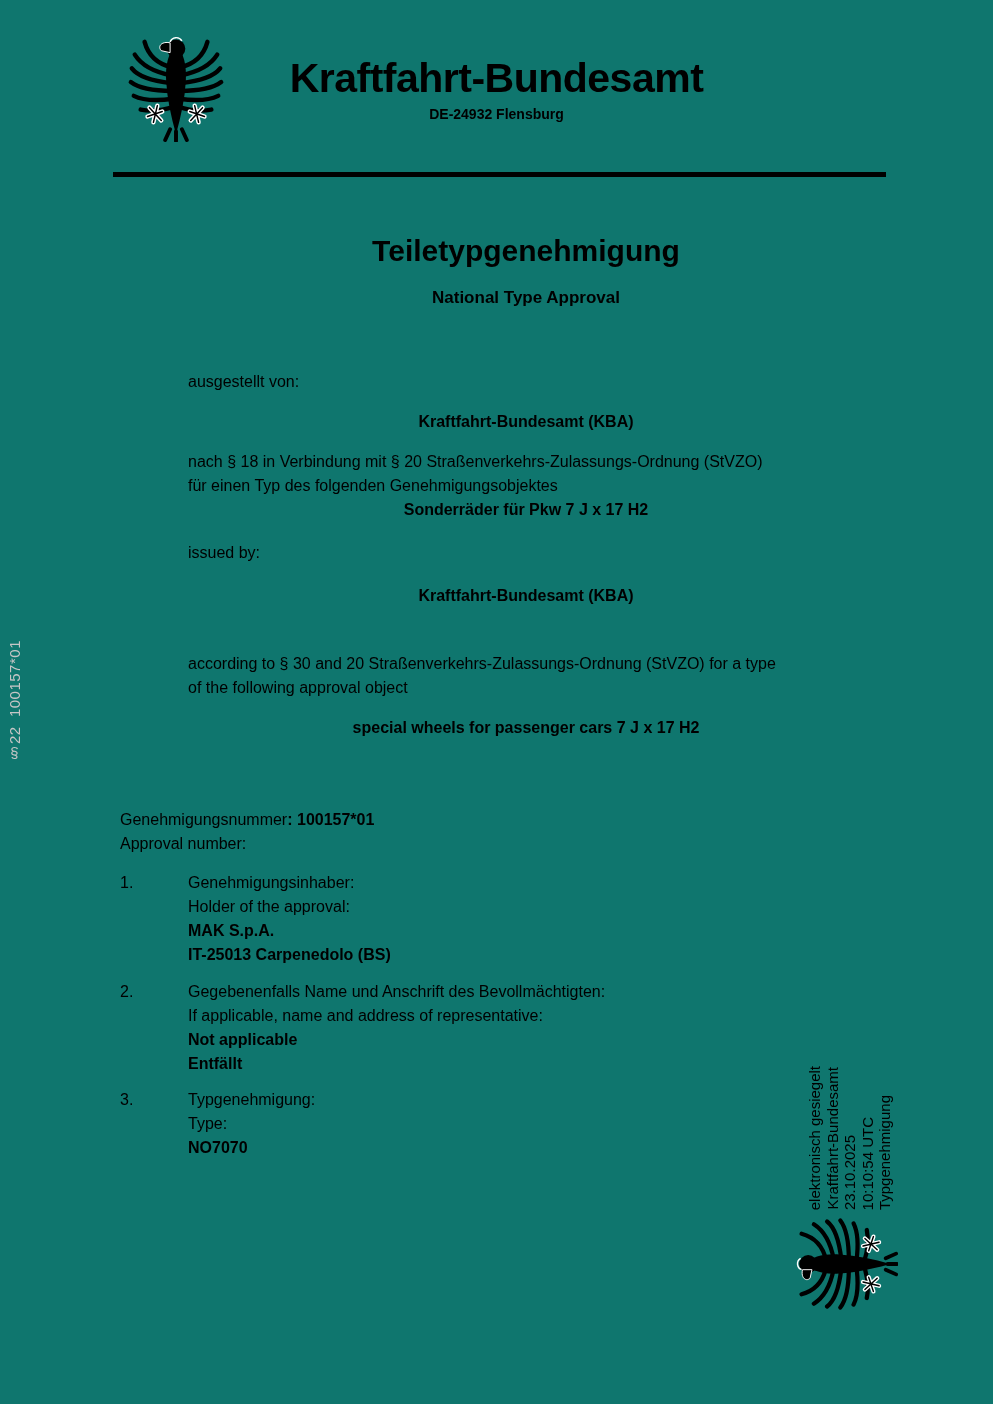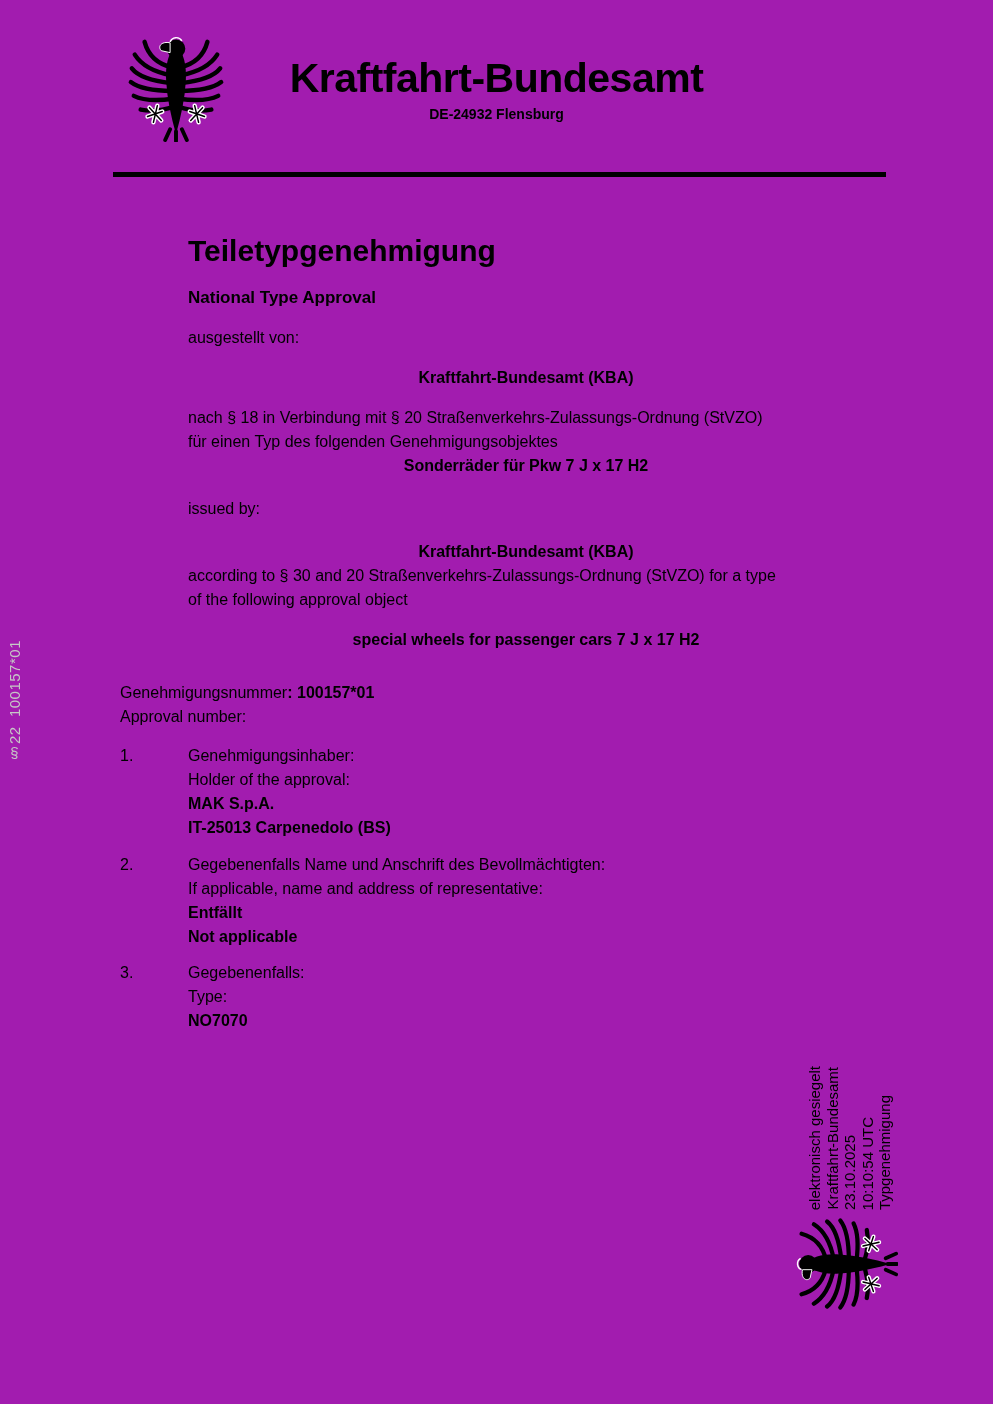--- a/index.html
+++ b/index.html
@@ -1,44 +1,44 @@
 <!DOCTYPE html>
 <html><head>
 <meta charset="utf-8">
 <style>
   html, body { margin: 0; padding: 0; background: #ffffff; }
   .page {
     position: relative;
     width: 993px;
     height: 1404px;
-    background: #a21caf;
+    background: #0f766e;
     font-family: "Liberation Sans", sans-serif;
     color: #000000;
     overflow: hidden;
   }
   .svgdefs { position: absolute; width: 0; height: 0; }
 
   
   .header-eagle { position: absolute; left: 125px; top: 34px; }
   .header-text  { position: absolute; left: 0; top: 56px; width: 993px; text-align: center; }
   .agency-name  { font-size: 41px; font-weight: bold; line-height: 44px; letter-spacing: -0.5px; }
   .agency-loc   { font-size: 14px; font-weight: bold; line-height: 22px; margin-top: 3px; }
   .rule { position: absolute; left: 113px; top: 172px; width: 773px; height: 5px; background: #000; }
 
   
-  .doc-title    { position: absolute; left: 188px; top: 234px; width: 676px; }
+  .doc-title    { position: absolute; left: 188px; top: 234px; width: 676px; text-align: center; }
   .doc-title-de { font-size: 30px; font-weight: bold; line-height: 34px; }
   .doc-title-en { font-size: 17px; font-weight: bold; line-height: 24px; margin-top: 18px; }
 
   
   .body-flow { position: absolute; left: 120px; top: 326px; width: 744px; font-size: 16px; line-height: 24px; }
-  .indent { margin-left: 68px; }
+  .indent { margin-left: 68px; margin-top: 44px; }
   .center-bold { margin-left: 68px; text-align: center; font-weight: bold; }
   .mt16 { margin-top: 16px; } .mt17 { } .mt19 { margin-top: 19px; }
-  .approval { margin-top: 29px; }
+  .approval { margin-top: 68px; }
   .bold { font-weight: bold; }
   .item { display: flex; }
   .item-1 { margin-top: 15px; } .item-2 { margin-top: 13px; } .item-3 { margin-top: 12px; }
   .item-number { width: 68px; flex: none; }
   .item-value { font-weight: bold; }
 
   
   .watermark {
     position: absolute; left: 6px; top: 640px;
     writing-mode: vertical-rl; transform: rotate(180deg);
@@ -147,29 +147,29 @@
         <div class="item-value">MAK S.p.A.</div>
         <div class="item-value">IT-25013 Carpenedolo (BS)</div>
       </div>
     </div>
 
     <div class="item item-2">
       <div class="item-number">2.</div>
       <div>
         <div>Gegebenenfalls Name und Anschrift des Bevollmächtigten:</div>
         <div>If applicable, name and address of representative:</div>
+        <div class="item-value">Not applicable</div>
         <div class="item-value">Entfällt</div>
-        <div class="item-value">Not applicable</div>
       </div>
     </div>
 
     <div class="item item-3">
       <div class="item-number">3.</div>
       <div>
-        <div>Gegebenenfalls:</div>
+        <div>Typgenehmigung:</div>
         <div>Type:</div>
         <div class="item-value">NO7070</div>
       </div>
     </div>
 
   </div>
 
   <div class="watermark">§22  100157*01</div>
 
   <div class="seal-text">

